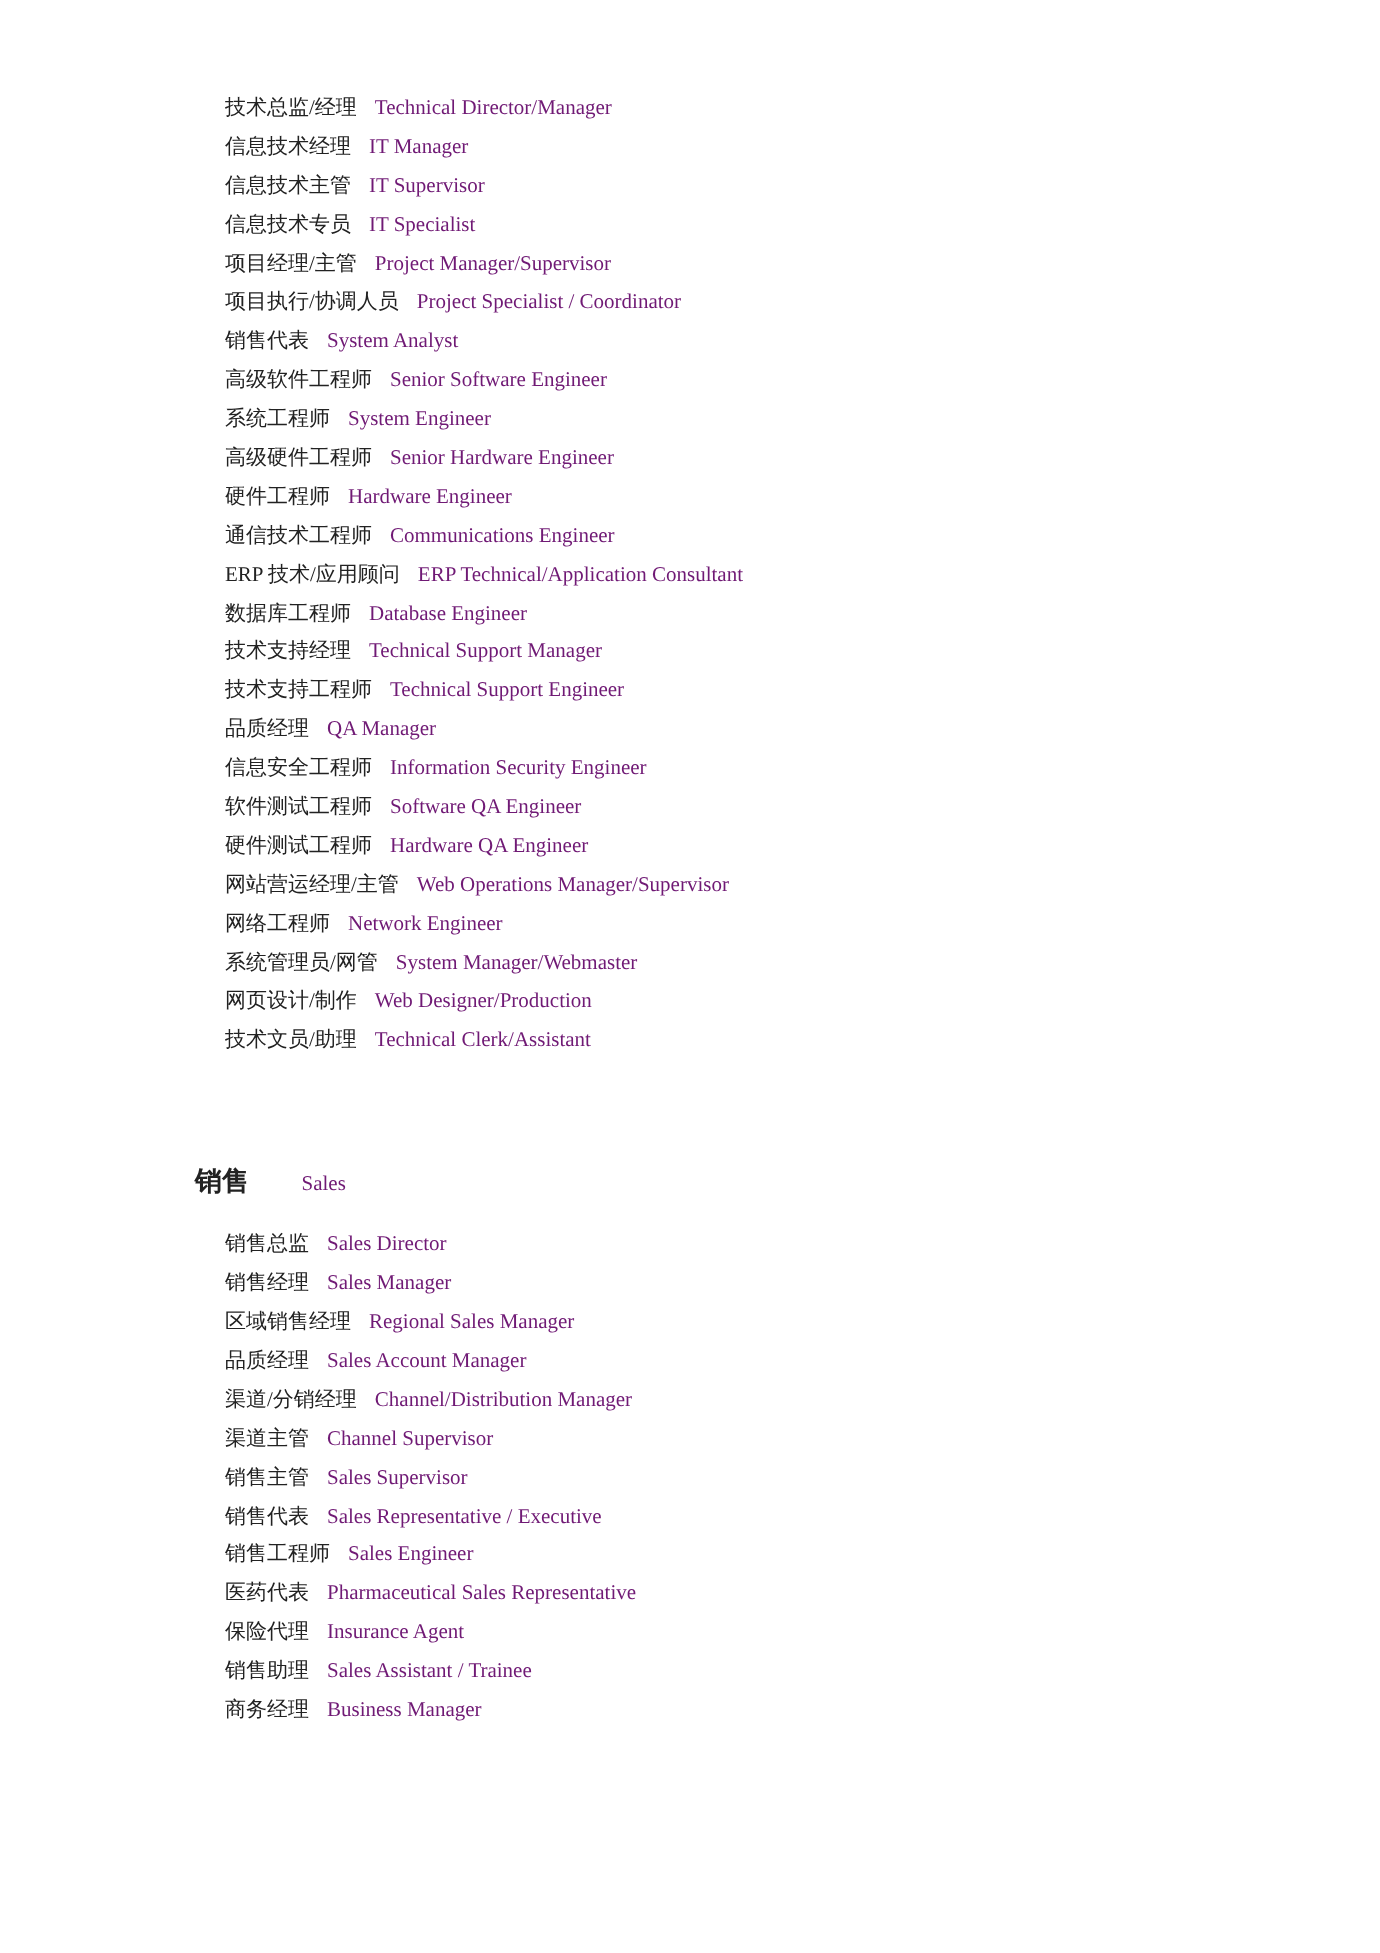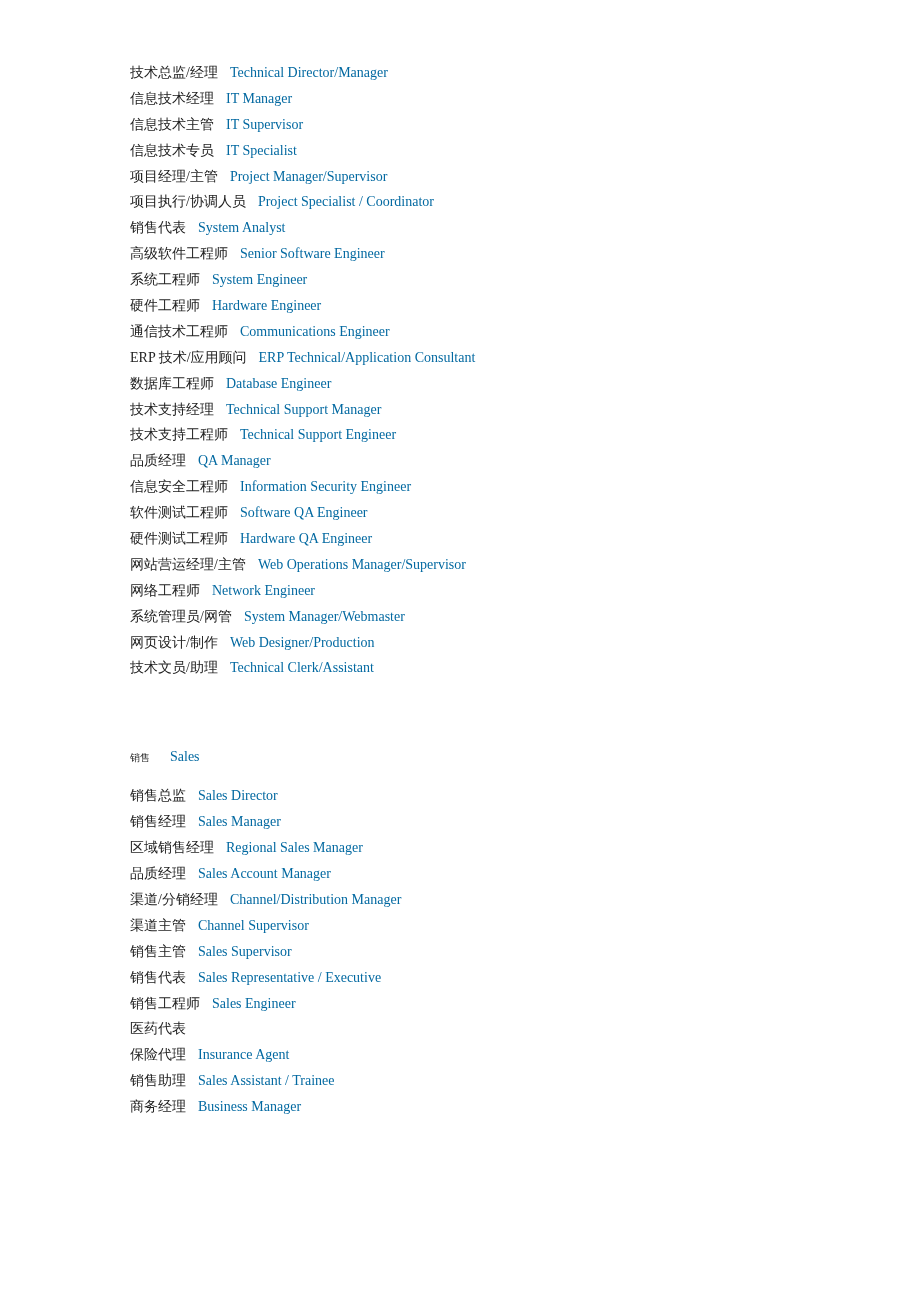--- a/index.html
+++ b/index.html
@@ -14,46 +14,47 @@
       color: #222;
       width: 920px;
       min-height: 1302px;
       padding: 60px 130px 60px 130px;
     }
     .list-item {
       line-height: 1.85;
       display: flex;
       align-items: flex-start;
       gap: 0;
+      margin-left: 20px;
     }
     .chinese {
       color: #222;
       white-space: nowrap;
     }
     .english {
-      color: #0369a1;
+      color: #701a75;
       margin-left: 12px;
       white-space: nowrap;
       font-family: Liberation Serif, serif;
     }
     .section-header {
       margin-top: 36px;
       margin-bottom: 18px;
       display: flex;
       align-items: baseline;
       gap: 12px;
     }
     .section-header .chinese {
-      font-size: 10px;
-      font-weight: normal;
+      font-size: 18px;
+      font-weight: bold;
     }
     .section-header .english {
       font-size: 14px;
       font-weight: normal;
-      margin-left: 8px;
+      margin-left: 23px;
     }
     .section-spacer {
       height: 32px;
     }
   </style>
 </head>
 <body>
 
 <div>
 
@@ -85,20 +86,24 @@
       <span class="chinese">销售代表</span>
       <span class="english">System Analyst</span>
     </div>
     <div class="list-item">
       <span class="chinese">高级软件工程师</span>
       <span class="english">Senior Software Engineer</span>
     </div>
     <div class="list-item">
       <span class="chinese">系统工程师</span>
       <span class="english">System Engineer</span>
+    </div>
+    <div class="list-item">
+      <span class="chinese">高级硬件工程师</span>
+      <span class="english">Senior Hardware Engineer</span>
     </div>
     <div class="list-item">
       <span class="chinese">硬件工程师</span>
       <span class="english">Hardware Engineer</span>
     </div>
     <div class="list-item">
       <span class="chinese">通信技术工程师</span>
       <span class="english">Communications Engineer</span>
     </div>
     <div class="list-item">
@@ -195,20 +200,21 @@
     <div class="list-item">
       <span class="chinese">销售代表</span>
       <span class="english">Sales Representative / Executive</span>
     </div>
     <div class="list-item">
       <span class="chinese">销售工程师</span>
       <span class="english">Sales Engineer</span>
     </div>
     <div class="list-item">
       <span class="chinese">医药代表</span>
+      <span class="english">Pharmaceutical Sales Representative</span>
     </div>
     <div class="list-item">
       <span class="chinese">保险代理</span>
       <span class="english">Insurance Agent</span>
     </div>
     <div class="list-item">
       <span class="chinese">销售助理</span>
       <span class="english">Sales Assistant / Trainee</span>
     </div>
     <div class="list-item">

